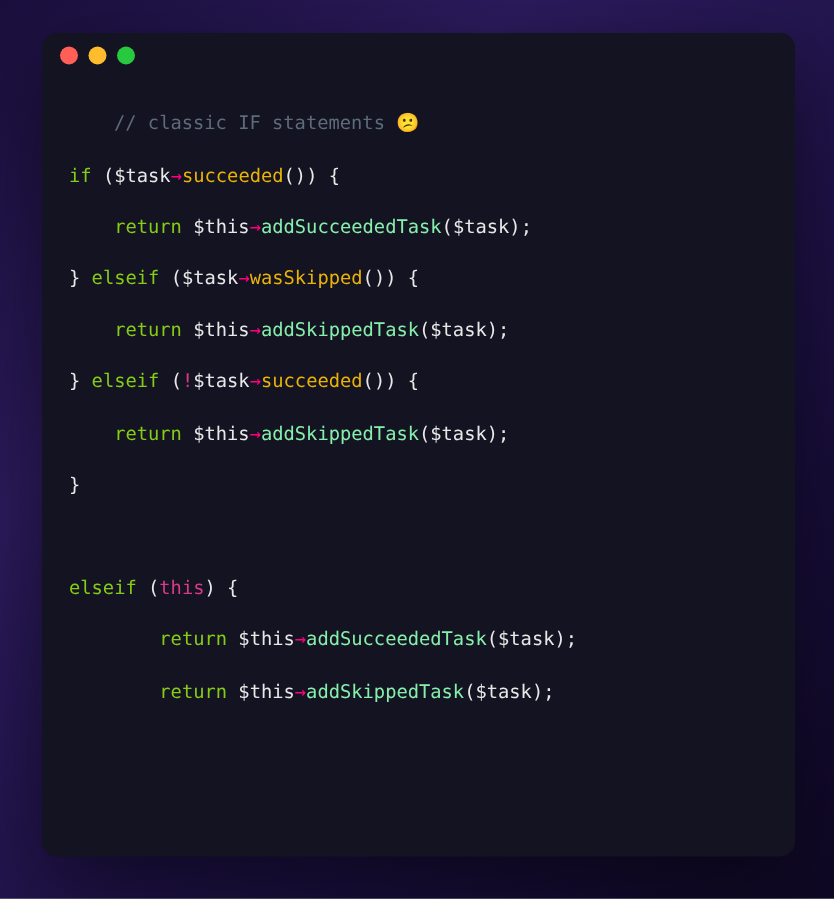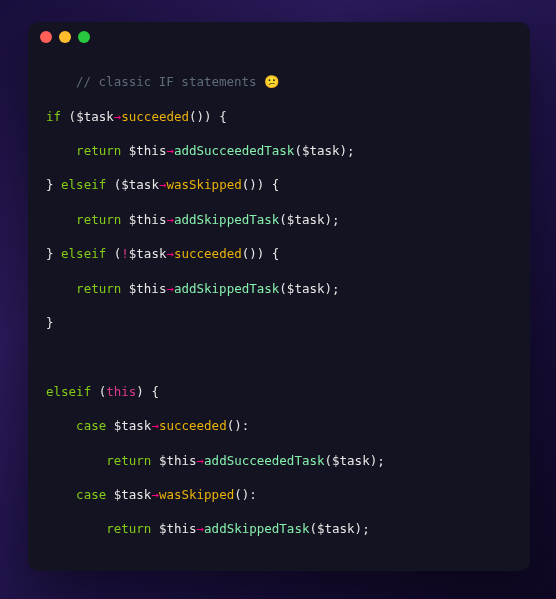--- a/index.html
+++ b/index.html
@@ -82,23 +82,21 @@
 <span class="line"><span class="c-comment"><span>// classic IF statements </span><span>😕</span></span></span>
 <span class="line"><span class="c-kw">if</span><span> </span><span class="c-paren">(</span><span class="c-var">$task</span><span class="c-arrow">→</span><span class="c-func">succeeded</span><span class="c-paren">(</span><span class="c-paren">)</span><span class="c-paren">)</span><span> </span><span class="c-brace">{</span></span>
 <span class="line">    <span class="c-kw">return</span><span> </span><span class="c-var">$this</span><span class="c-arrow">→</span><span class="c-method">addSucceededTask</span><span class="c-paren">(</span><span class="c-var">$task</span><span class="c-paren">)</span><span>;</span></span>
 <span class="line"><span class="c-brace">}</span><span> </span><span class="c-kw">elseif</span><span> </span><span class="c-paren">(</span><span class="c-var">$task</span><span class="c-arrow">→</span><span class="c-func">wasSkipped</span><span class="c-paren">(</span><span class="c-paren">)</span><span class="c-paren">)</span><span> </span><span class="c-brace">{</span></span>
 <span class="line">    <span class="c-kw">return</span><span> </span><span class="c-var">$this</span><span class="c-arrow">→</span><span class="c-method">addSkippedTask</span><span class="c-paren">(</span><span class="c-var">$task</span><span class="c-paren">)</span><span>;</span></span>
 <span class="line"><span class="c-brace">}</span><span> </span><span class="c-kw">elseif</span><span> </span><span class="c-paren">(</span><span class="c-kw2">!</span><span class="c-var">$task</span><span class="c-arrow">→</span><span class="c-func">succeeded</span><span class="c-paren">(</span><span class="c-paren">)</span><span class="c-paren">)</span><span> </span><span class="c-brace">{</span></span>
 <span class="line">    <span class="c-kw">return</span><span> </span><span class="c-var">$this</span><span class="c-arrow">→</span><span class="c-method">addSkippedTask</span><span class="c-paren">(</span><span class="c-var">$task</span><span class="c-paren">)</span><span>;</span></span>
 <span class="line"><span class="c-brace">}</span></span>
 <span class="line"> </span>
 <span class="line"><span class="c-kw">elseif</span><span> </span><span class="c-paren">(</span><span class="c-kw2">this</span><span class="c-paren">)</span><span> </span><span class="c-brace">{</span></span>
-<span class="line">    <span class="c-kw">case</span><span> </span><span class="c-var">$task</span><span class="c-arrow">→</span><span class="c-func">succeeded</span><span class="c-paren">(</span><span class="c-paren">)</span><span>:</span></span>
 <span class="line">        <span class="c-kw">return</span><span> </span><span class="c-var">$this</span><span class="c-arrow">→</span><span class="c-method">addSucceededTask</span><span class="c-paren">(</span><span class="c-var">$task</span><span class="c-paren">)</span><span>;</span></span>
-<span class="line">    <span class="c-kw">case</span><span> </span><span class="c-var">$task</span><span class="c-arrow">→</span><span class="c-func">wasSkipped</span><span class="c-paren">(</span><span class="c-paren">)</span><span>:</span></span>
 <span class="line">        <span class="c-kw">return</span><span> </span><span class="c-var">$this</span><span class="c-arrow">→</span><span class="c-method">addSkippedTask</span><span class="c-paren">(</span><span class="c-var">$task</span><span class="c-paren">)</span><span>;</span></span>
 
 
 
 
 
 
 
 
 

